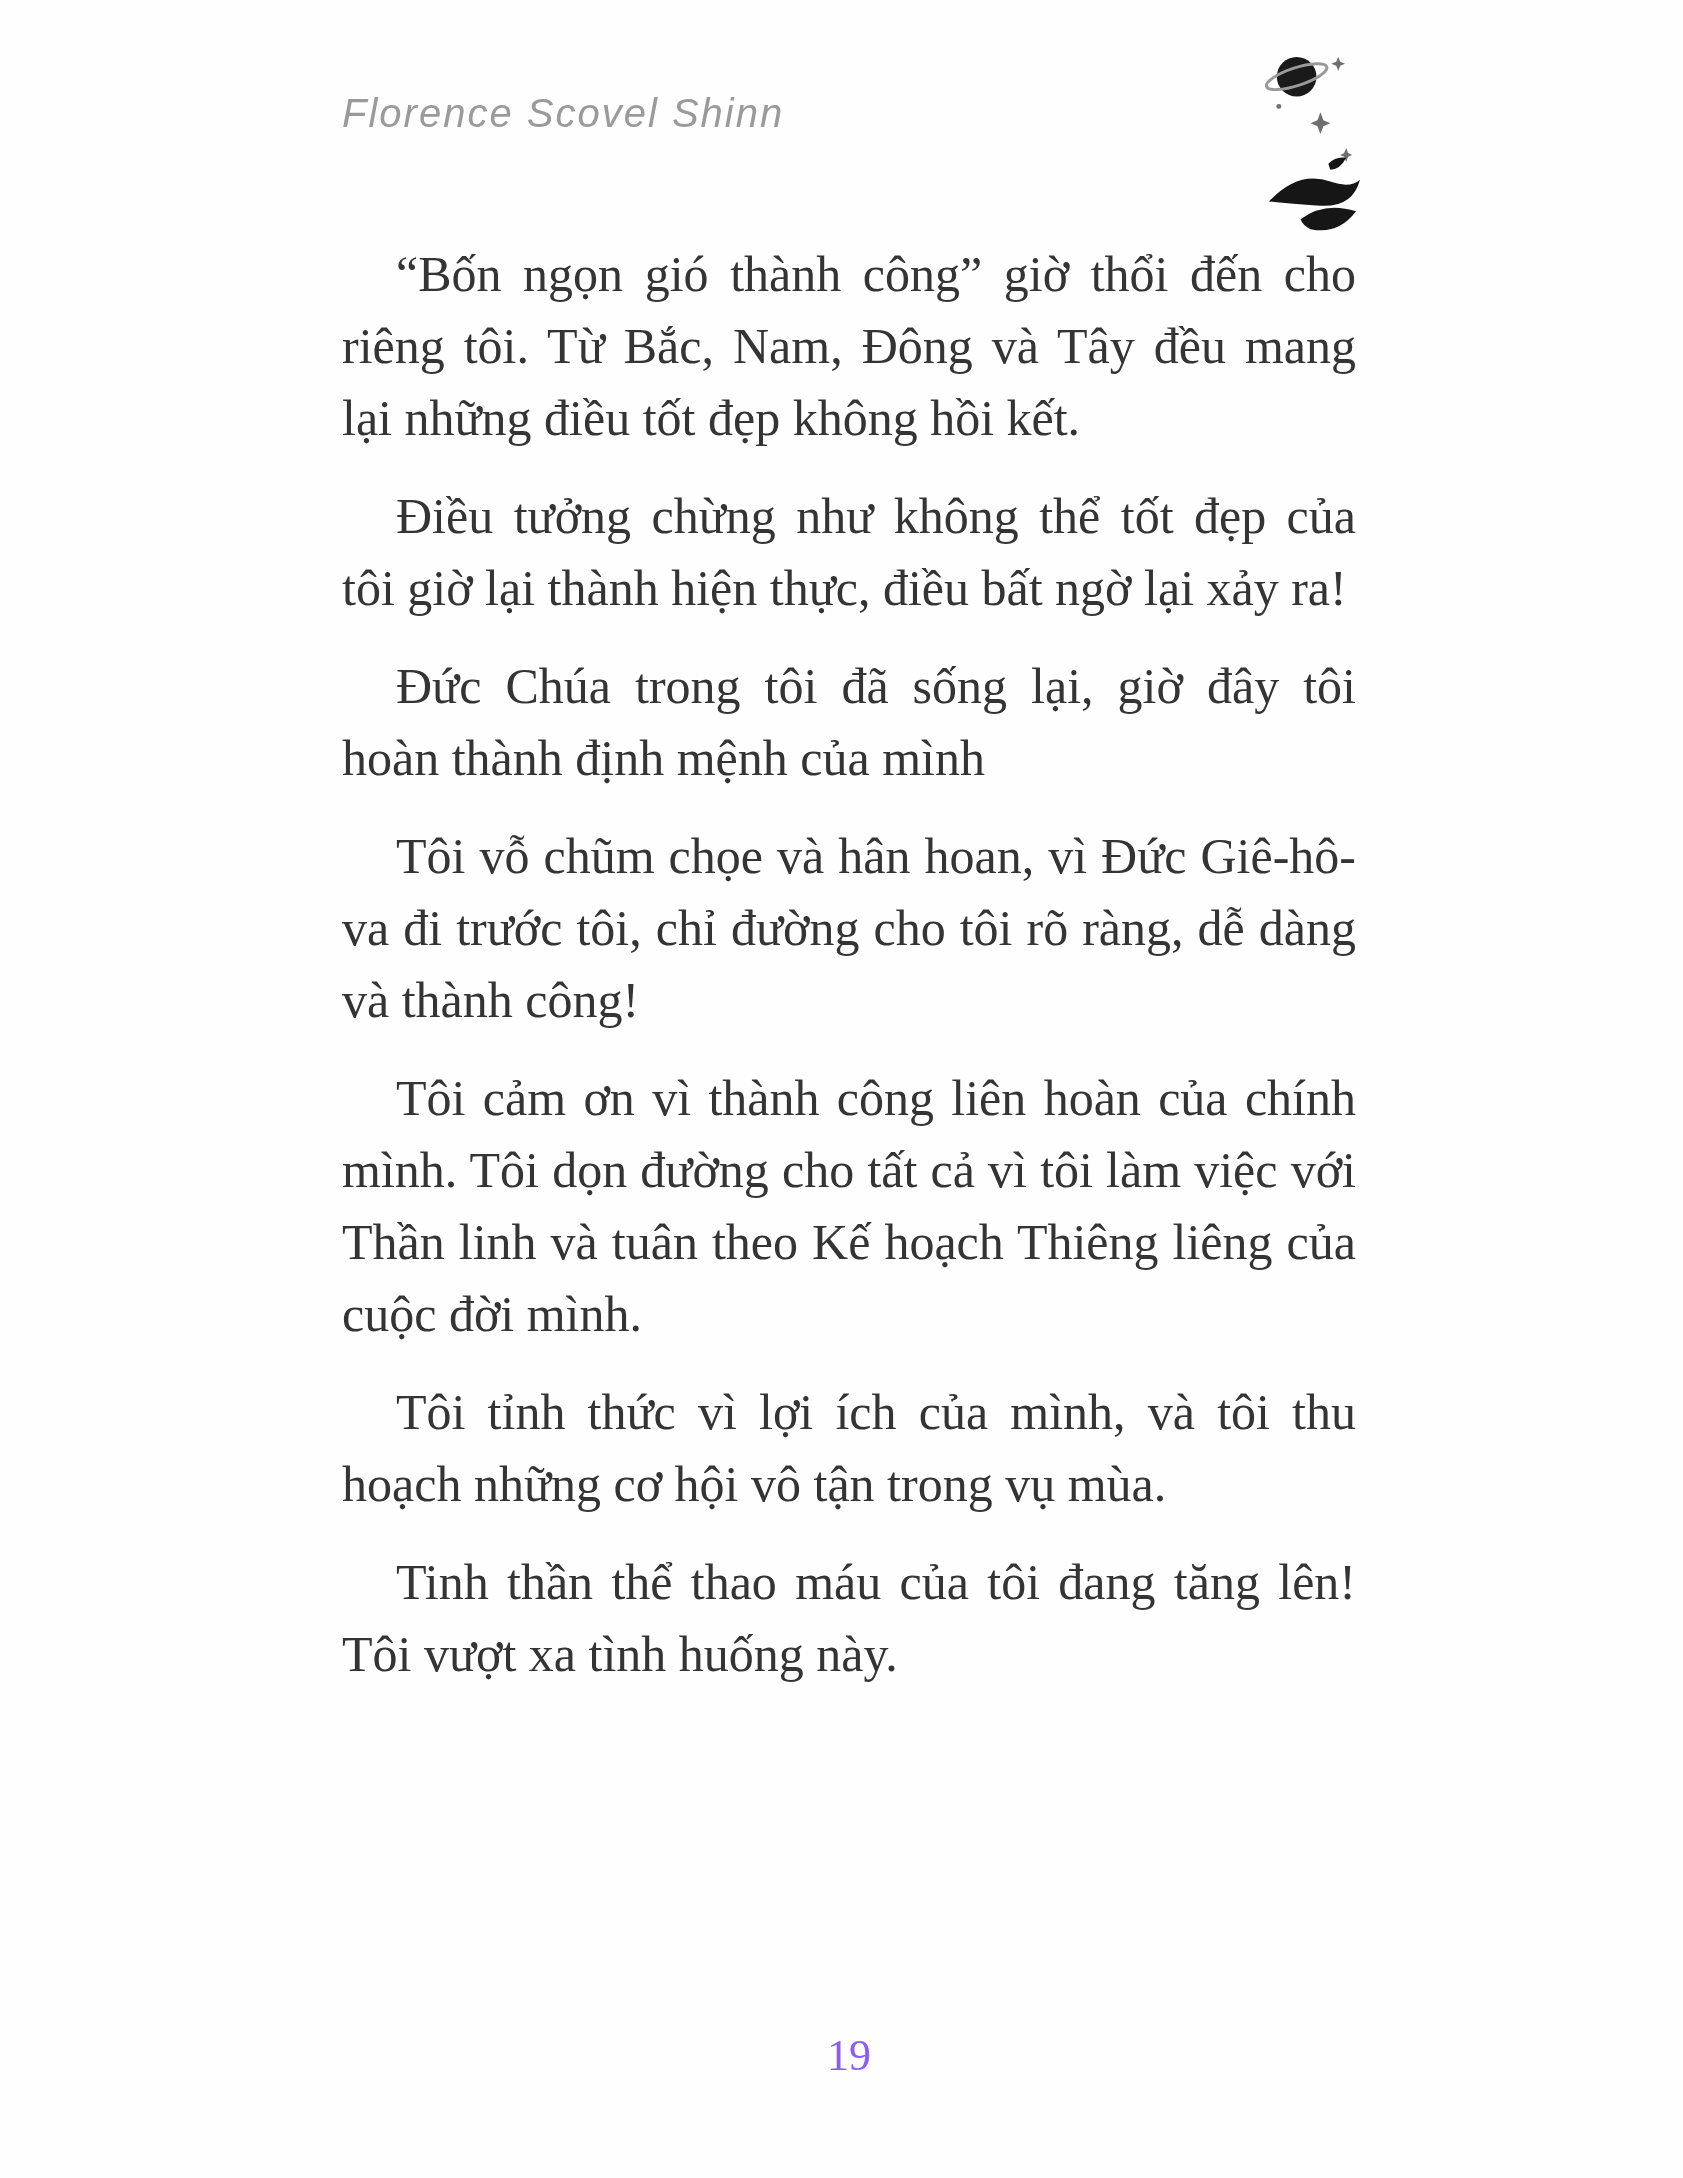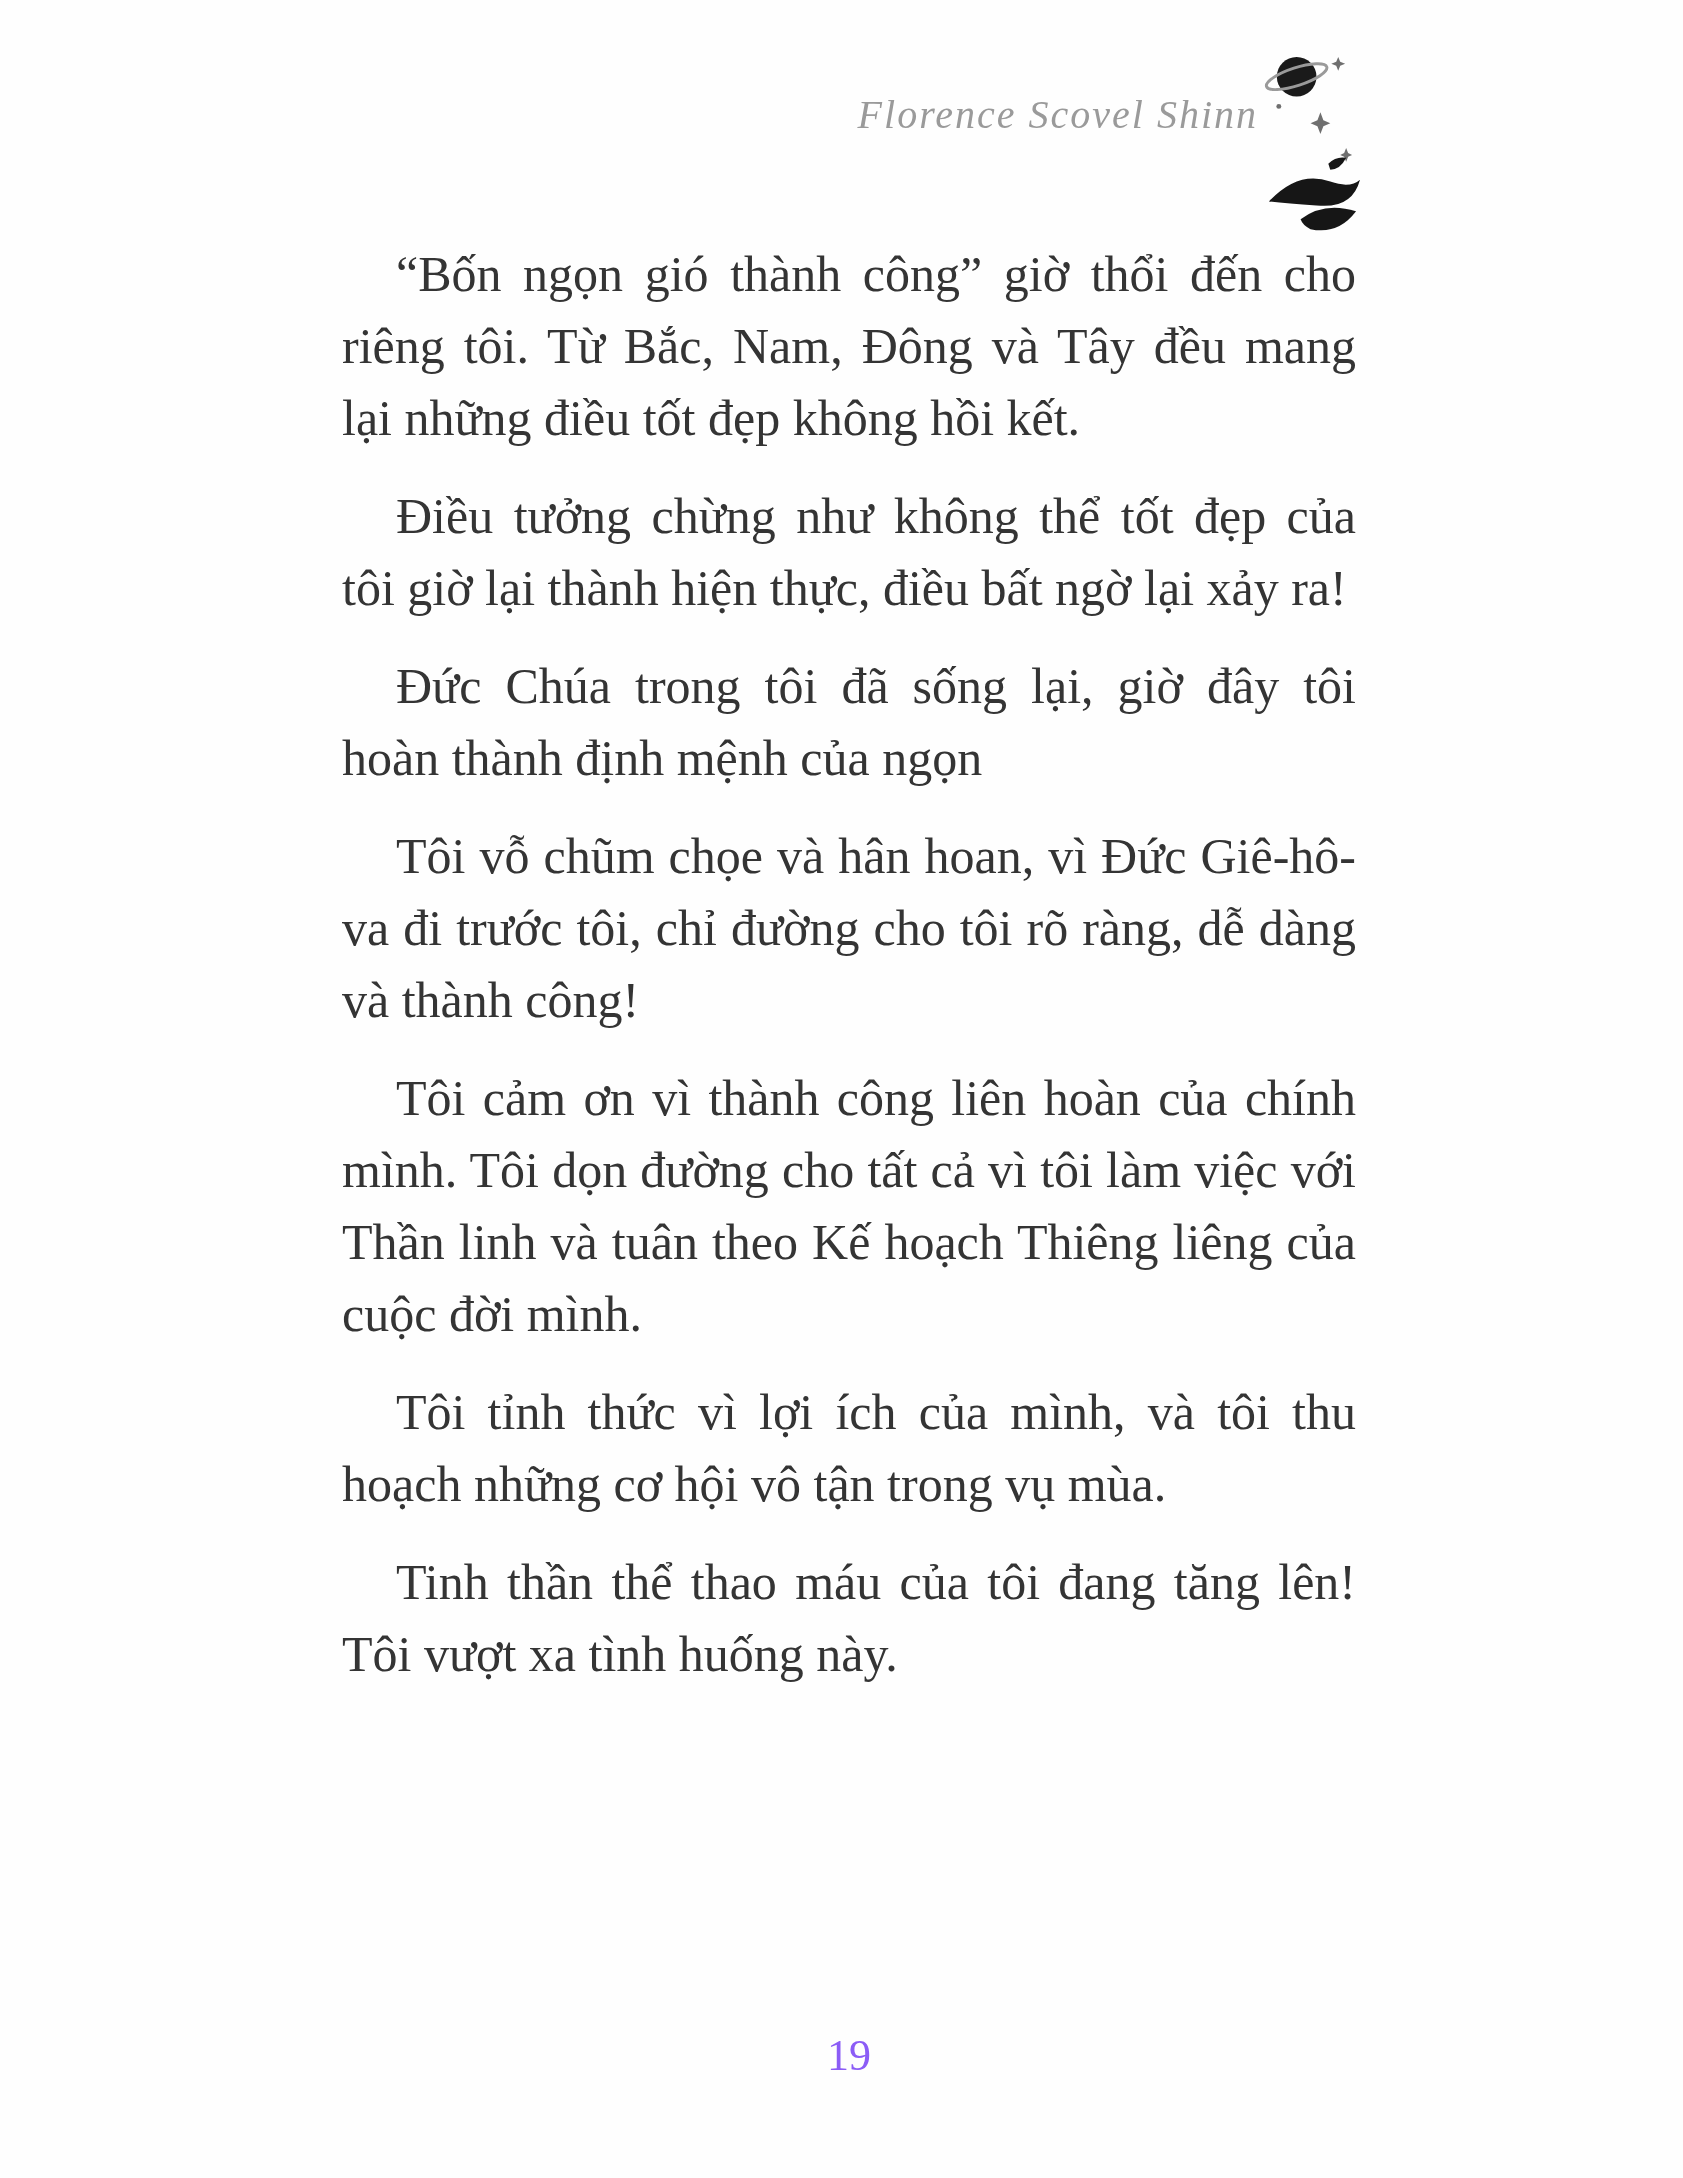--- a/index.html
+++ b/index.html
@@ -17,22 +17,22 @@
   }
   .page {
     position: absolute;
     inset: 0;
   }
   .header-author {
     position: absolute;
     top: 91px;
     left: 342px;
     width: 916px;
-    text-align: right;
-    font-family: Liberation Serif, serif;
+    text-align: left;
+    font-family: Liberation Sans, sans-serif;
     font-style: italic;
     font-size: 40px;
     letter-spacing: 2px;
     color: #9a9a9a;
   }
   .ornament {
     position: absolute;
     top: 45px;
     left: 1259px;
     width: 104px;
@@ -86,21 +86,21 @@
     <g fill="#161616">
       <path d="M10 158 Q40 126 72 138 Q92 145 102 136 Q94 166 58 162 Q28 160 10 158 Z"></path>
       <path d="M42 176 Q66 158 98 168 Q80 192 52 186 Q44 182 42 176 Z"></path>
       <path d="M70 120 Q78 112 88 114 Q82 126 72 126 Z"></path>
     </g>
   </svg>
 
   <div class="body-text">
     <p>“Bốn ngọn gió thành công” giờ thổi đến cho riêng tôi. Từ Bắc, Nam, Đông và Tây đều mang lại những điều tốt đẹp không hồi kết.</p>
     <p>Điều tưởng chừng như không thể tốt đẹp của tôi giờ lại thành hiện thực, điều bất ngờ lại xảy ra!</p>
-    <p>Đức Chúa trong tôi đã sống lại, giờ đây tôi hoàn thành định mệnh của ngọn</p>
+    <p>Đức Chúa trong tôi đã sống lại, giờ đây tôi hoàn thành định mệnh của mình</p>
     <p>Tôi vỗ chũm chọe và hân hoan, vì Đức Giê-hô-va đi trước tôi, chỉ đường cho tôi rõ ràng, dễ dàng và thành công!</p>
     <p>Tôi cảm ơn vì thành công liên hoàn của chính mình. Tôi dọn đường cho tất cả vì tôi làm việc với Thần linh và tuân theo Kế hoạch Thiêng liêng của cuộc đời mình.</p>
     <p>Tôi tỉnh thức vì lợi ích của mình, và tôi thu hoạch những cơ hội vô tận trong vụ mùa.</p>
     <p>Tinh thần thể thao máu của tôi đang tăng lên! Tôi vượt xa tình huống này.</p>
   </div>
 
   <div class="page-number">19</div>
 
 </div>
 

